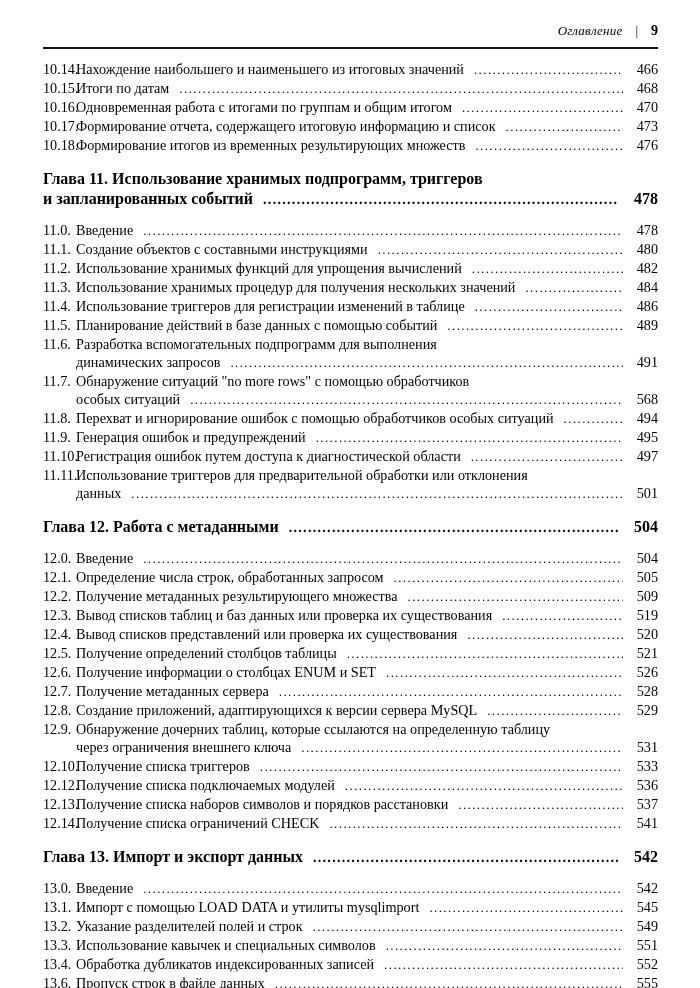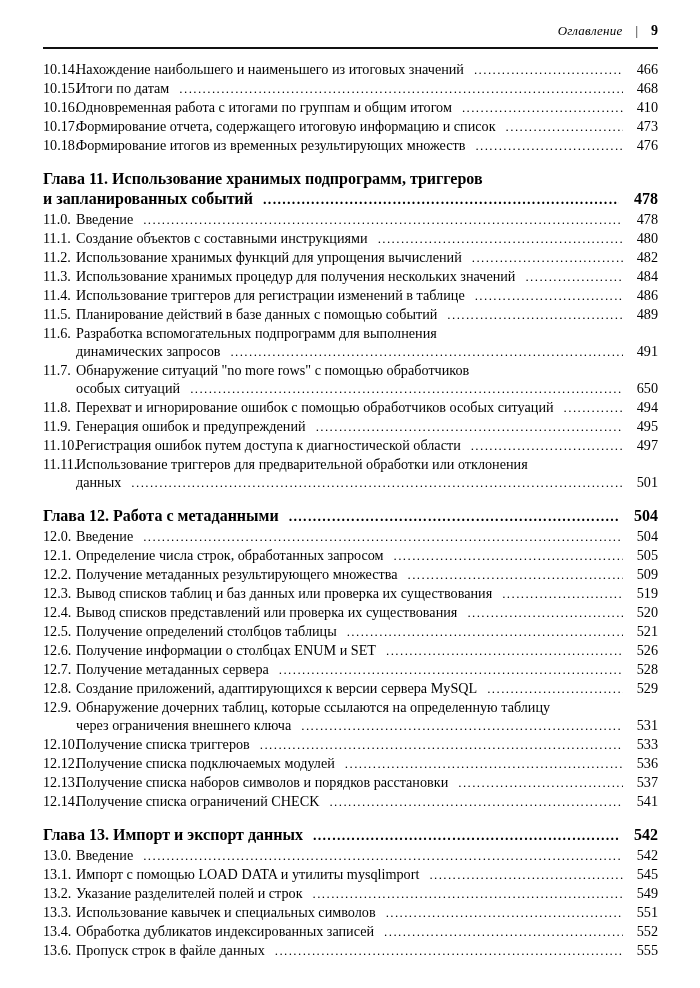--- a/index.html
+++ b/index.html
@@ -116,21 +116,21 @@
   
   .chapter {
     font-weight: bold;
     font-size: 16px;
     line-height: 20px;
     padding-left: 0;
     margin-top: 14px;
   }
   .chapter .line .pg { min-width: 30px; font-weight: bold; }
   .chapter .line .leader { letter-spacing: 1.3px; font-size: 14px; }
-  .chapter + .entry { margin-top: 0; }
+  .chapter + .entry { margin-top: 11px; }
 
   .gap-after { margin-bottom: 14px; }
 </style>
 </head>
 <body>
 
 <div class="page">
 
   <div class="header">
     <span class="head-title">Оглавление</span>
@@ -154,21 +154,21 @@
           <span class="txt">Итоги по датам</span>
           <span class="leader"></span>
           <span class="pg">468</span>
         </div>
       </div>
       <div class="entry">
         <span class="num">10.16.</span>
         <div class="line">
           <span class="txt">Одновременная работа с итогами по группам и общим итогом</span>
           <span class="leader"></span>
-          <span class="pg">410</span>
+          <span class="pg">470</span>
         </div>
       </div>
       <div class="entry">
         <span class="num">10.17.</span>
         <div class="line">
           <span class="txt">Формирование отчета, содержащего итоговую информацию и список</span>
           <span class="leader"></span>
           <span class="pg">473</span>
         </div>
       </div>
@@ -250,21 +250,21 @@
         </div>
       </div>
       <div class="entry">
         <span class="num">11.7.</span>
         <div class="line cont-open">
           <span class="txt">Обнаружение ситуаций "no more rows" с помощью обработчиков</span>
         </div>
         <div class="line">
           <span class="txt">особых ситуаций</span>
           <span class="leader"></span>
-          <span class="pg">650</span>
+          <span class="pg">568</span>
         </div>
       </div>
       <div class="entry">
         <span class="num">11.8.</span>
         <div class="line">
           <span class="txt">Перехват и игнорирование ошибок с помощью обработчиков особых ситуаций</span>
           <span class="leader"></span>
           <span class="pg">494</span>
         </div>
       </div>

